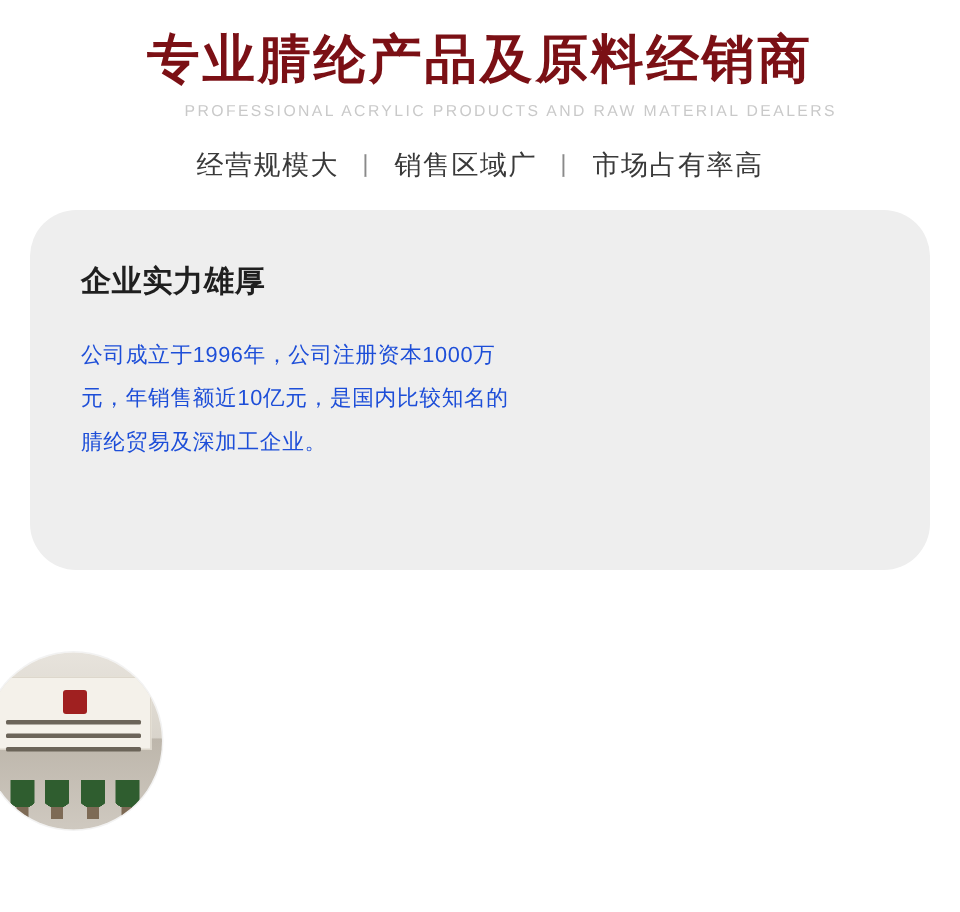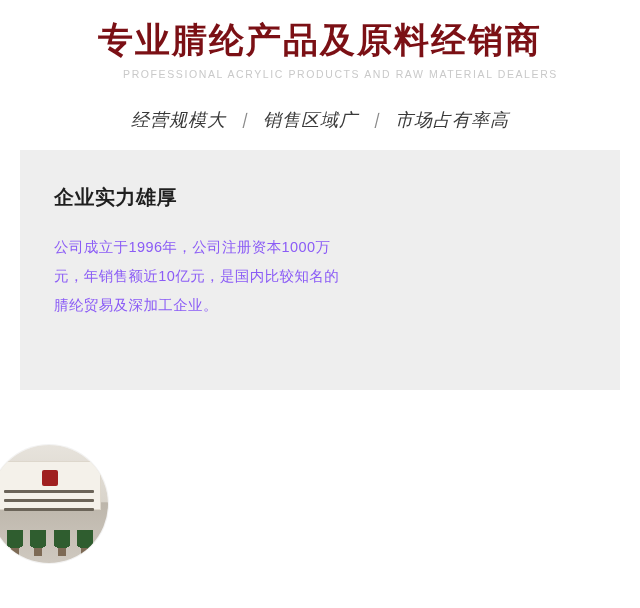--- a/index.html
+++ b/index.html
@@ -39,59 +39,59 @@
   .sub-title {
     margin-top: 6px;
     font-size: 10.5px;
     color: #c9c9c9;
     letter-spacing: 1.6px;
     font-family: "Liberation Sans", sans-serif;
     text-transform: uppercase;
     margin-left: 41px;
   }
   .tagline {
-    margin-top: 28px;
+    margin-top: 18px;
     font-size: 18px;
     color: #3a3a3a;
     letter-spacing: 1px;
-    font-style: italic;
   }
   .tagline .sep {
     color: #8a8a8a;
     padding: 0 4px;
     font-size: 16px;
   }
 
   
   .section {
     position: relative;
     margin: 0 20px;
     box-sizing: border-box;
     height: 240px;
   }
   .section.alt {
     background: #eeeeee;
+    border-radius: 31px;
   }
   .section-inner {
     position: relative;
     height: 100%;
     padding: 34px 0 0 34px;
     box-sizing: border-box;
   }
   .section-heading {
     font-size: 20px;
     font-weight: bold;
     color: #1f1f1f;
     letter-spacing: 0.5px;
     margin: 0 0 22px 0;
   }
   .section-body {
     font-size: 14.5px;
     line-height: 2.0;
-    color: #8b5cf6;
+    color: #1d4ed8;
     width: 300px;
     letter-spacing: 0.4px;
   }
 
   
   .photo {
     position: absolute;
     right: 30px;
     top: 55px;
     width: 118px;

